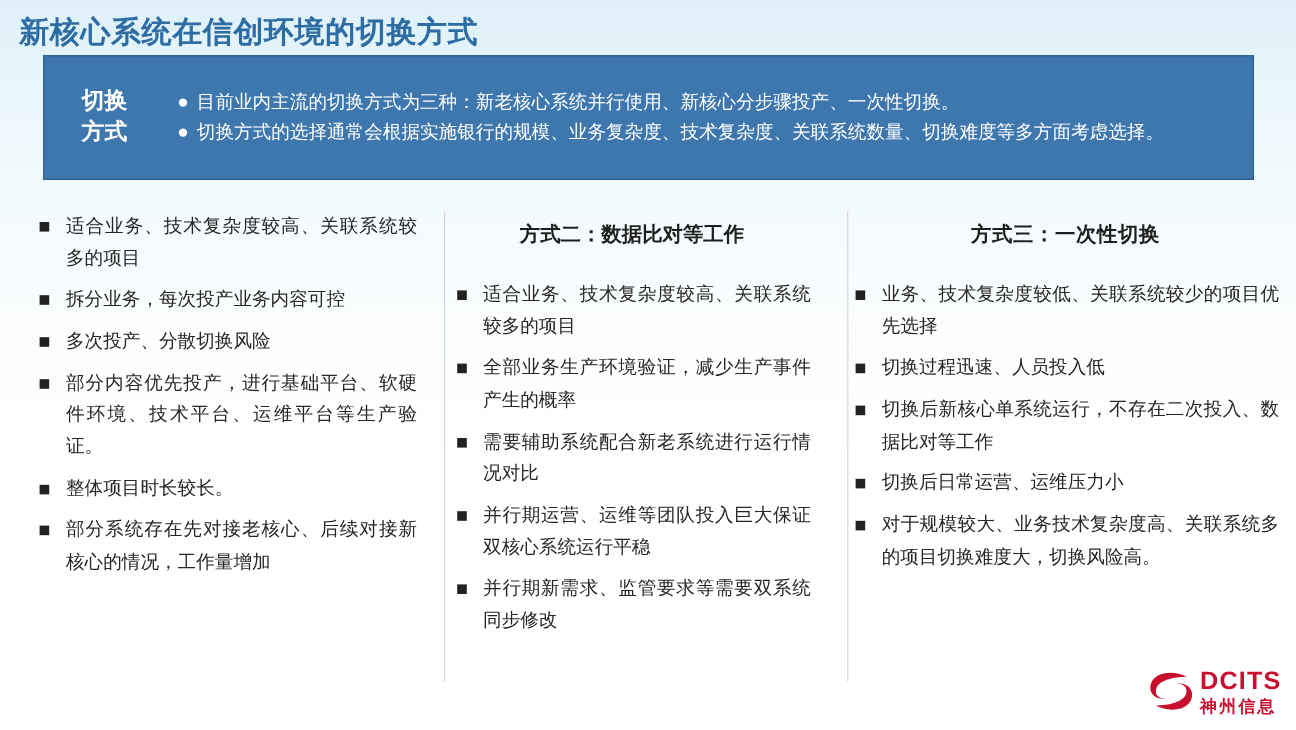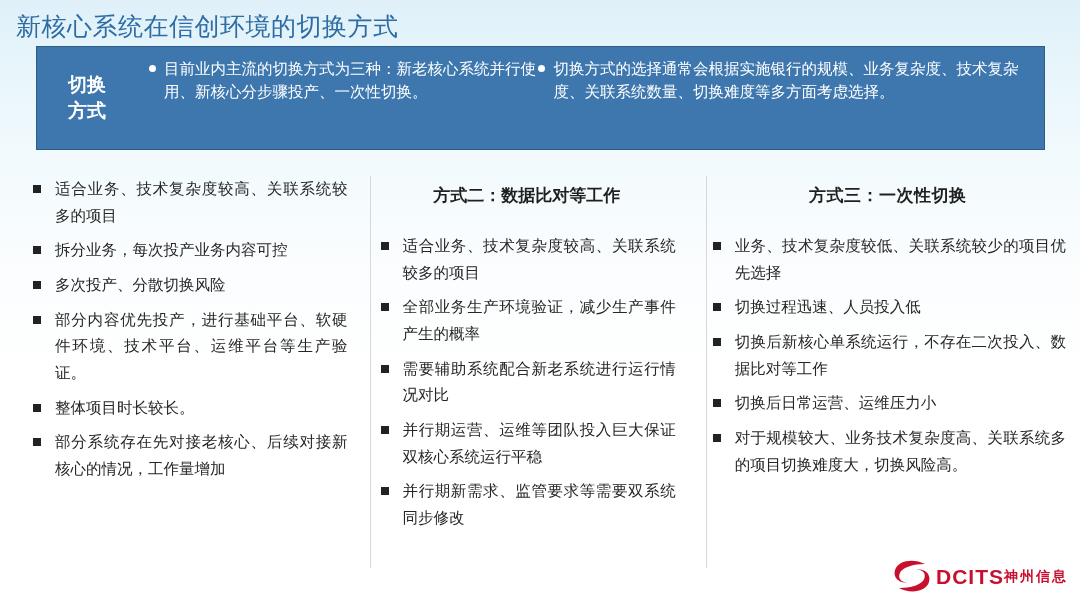--- a/index.html
+++ b/index.html
@@ -21,21 +21,21 @@
     background: linear-gradient(to bottom, #dff0f9 0%, #e8f6fb 12%, #f2fafd 26%, #fbfdfe 44%, #ffffff 62%, #ffffff 100%);
     overflow: hidden;
   }
 
   
   #slide-title {
     position: absolute;
     left: 16px;
     top: 10px;
     font-size: 25px;
-    font-weight: normal;
+    font-weight: bold;
     color: #2e6da4;
     letter-spacing: 0.5px;
     white-space: nowrap;
     text-align: center;
   }
 
   
   #banner {
     position: absolute;
     left: 36px;
@@ -57,21 +57,21 @@
     justify-content: center;
     color: #ffffff;
     font-weight: bold;
     font-size: 19px;
     line-height: 1.35;
   }
   #banner-body {
     flex: 1 1 auto;
     padding: 10px 14px 8px 12px;
     display: flex;
-    flex-direction: row;
+    flex-direction: column;
     justify-content: center;
   }
   .banner-bullet {
     display: flex;
     align-items: flex-start;
     color: #ffffff;
     font-size: 15.5px;
     line-height: 1.5;
     margin-bottom: 2px;
   }
@@ -157,21 +157,21 @@
     height: 44px;
   }
   #logo-mark {
     width: 40px;
     height: 38px;
     flex: 0 0 auto;
     margin-right: 4px;
   }
   #logo-text {
     display: flex;
-    flex-direction: row;
+    flex-direction: column;
     justify-content: center;
     line-height: 1;
   }
   #logo-en {
     font-size: 21px;
     font-weight: bold;
     color: #c8102e;
     letter-spacing: 1px;
   }
   #logo-cn {

